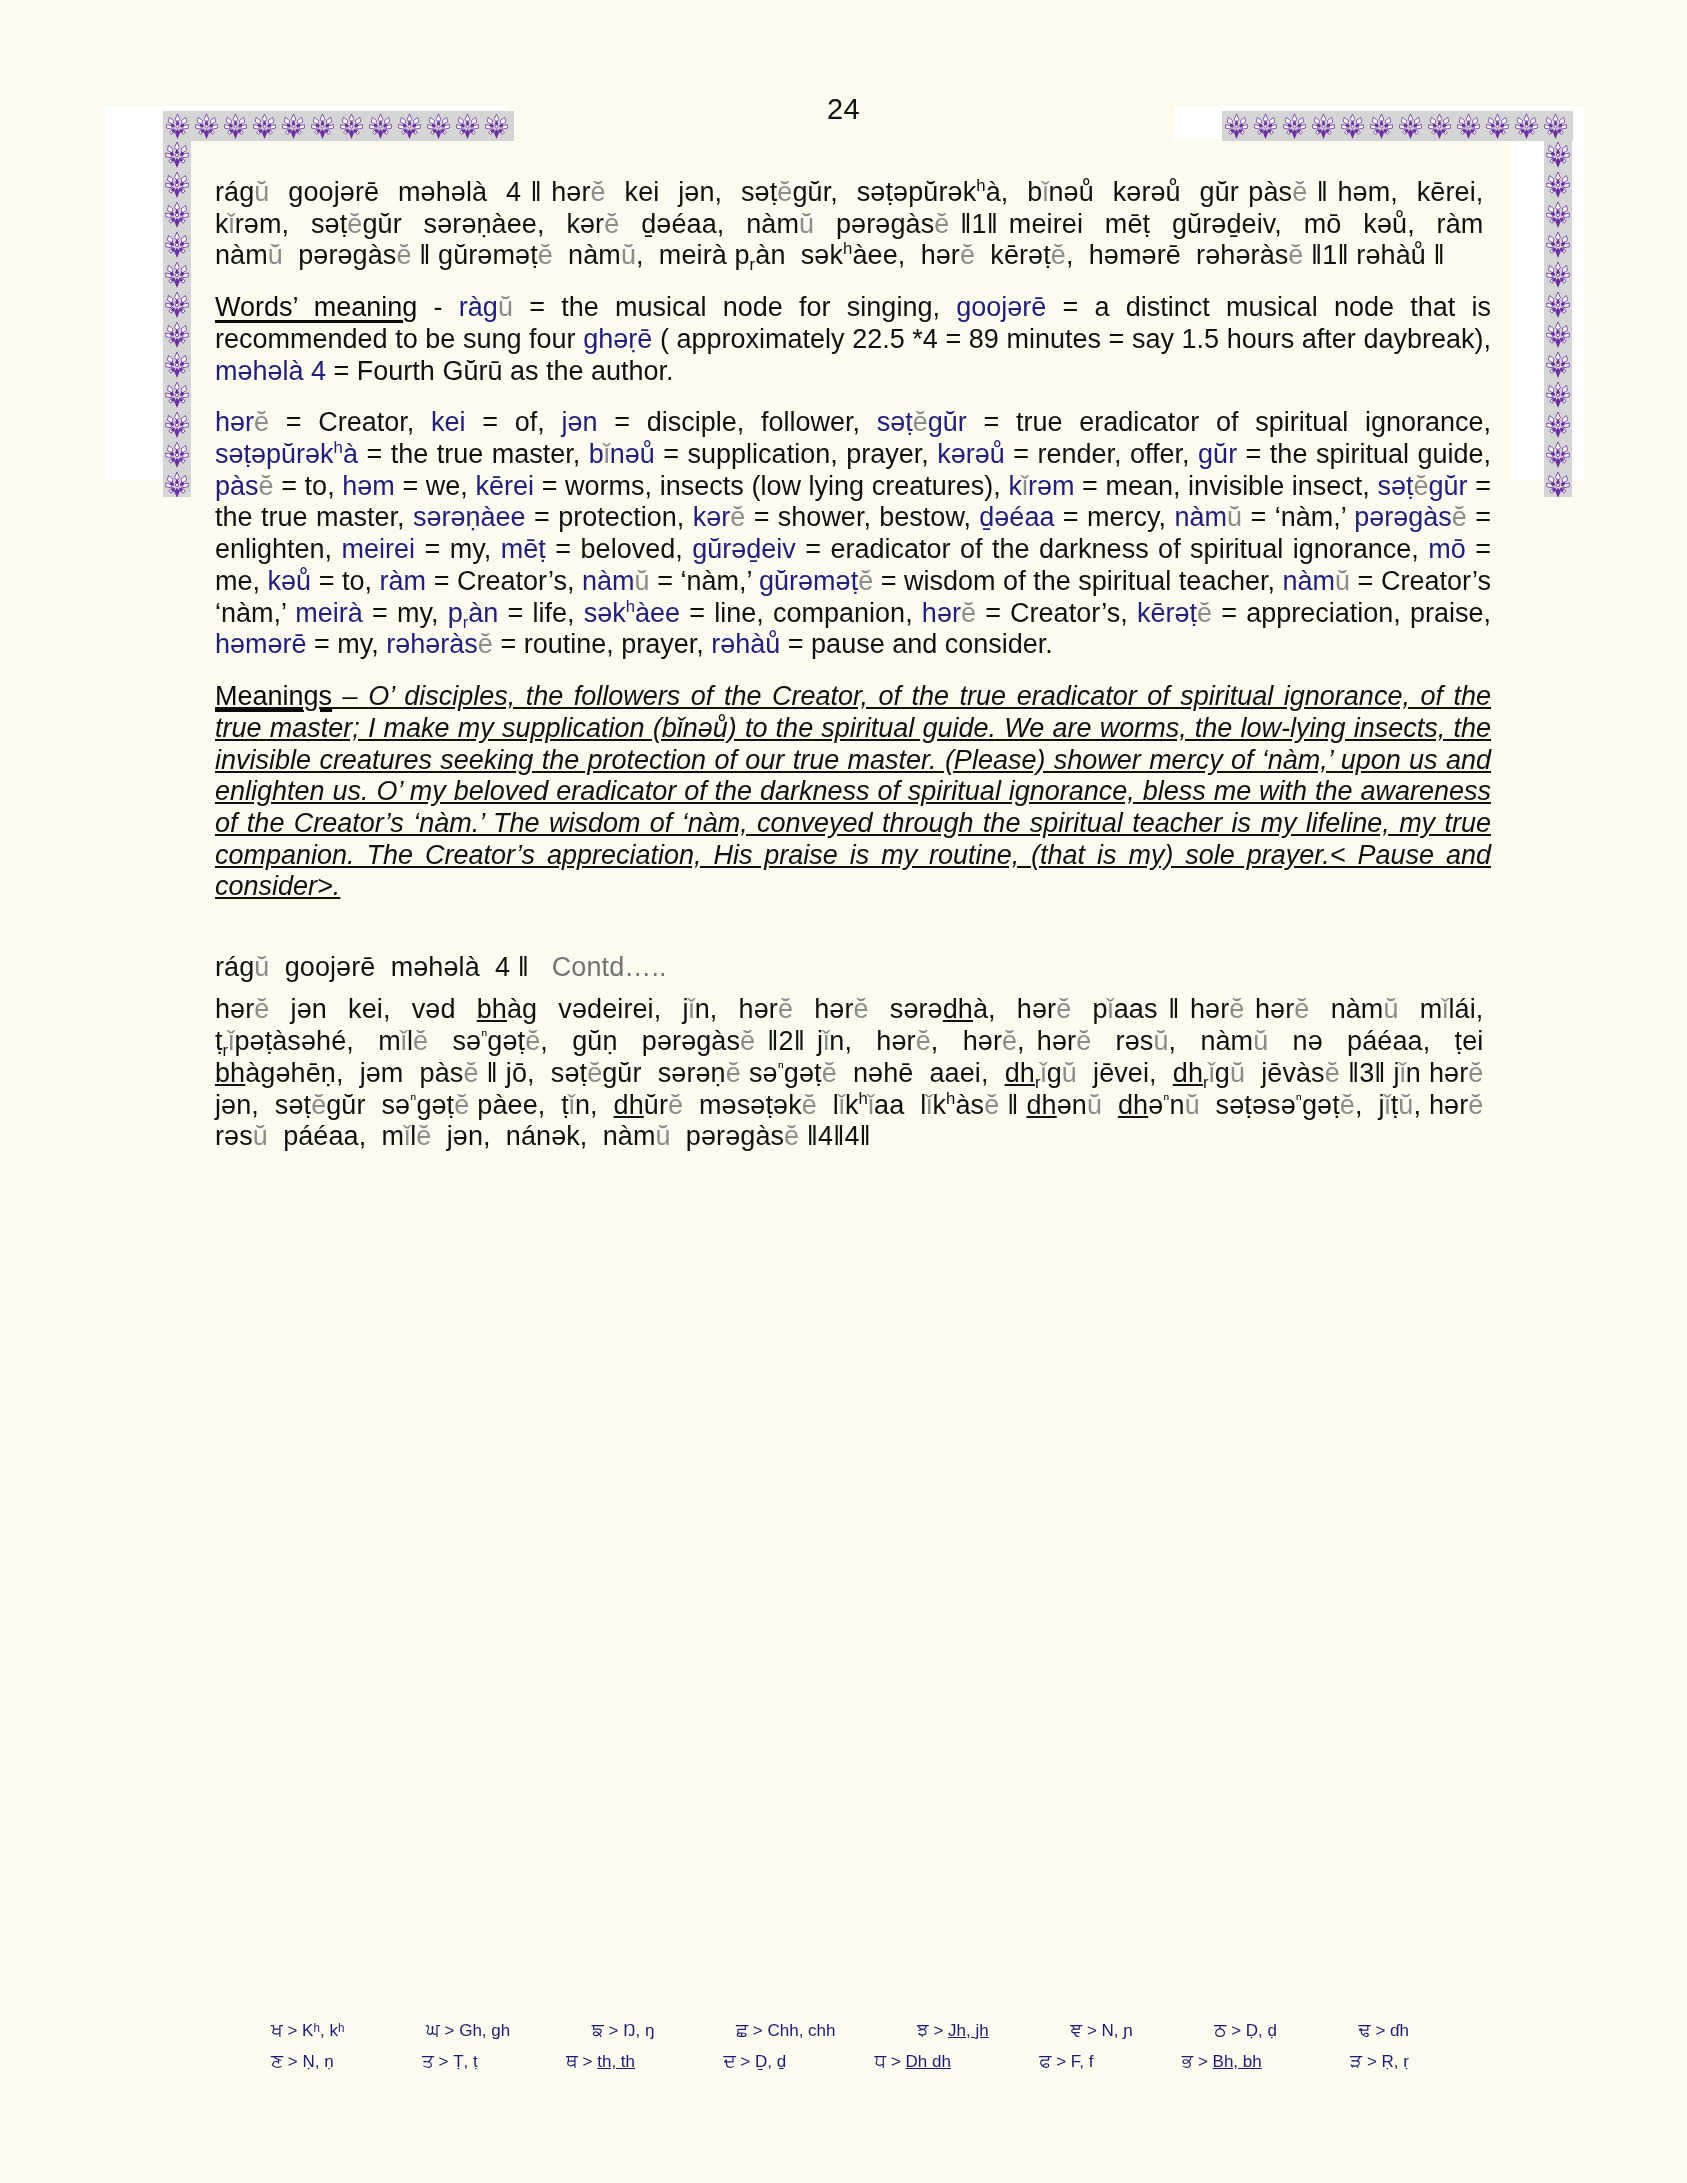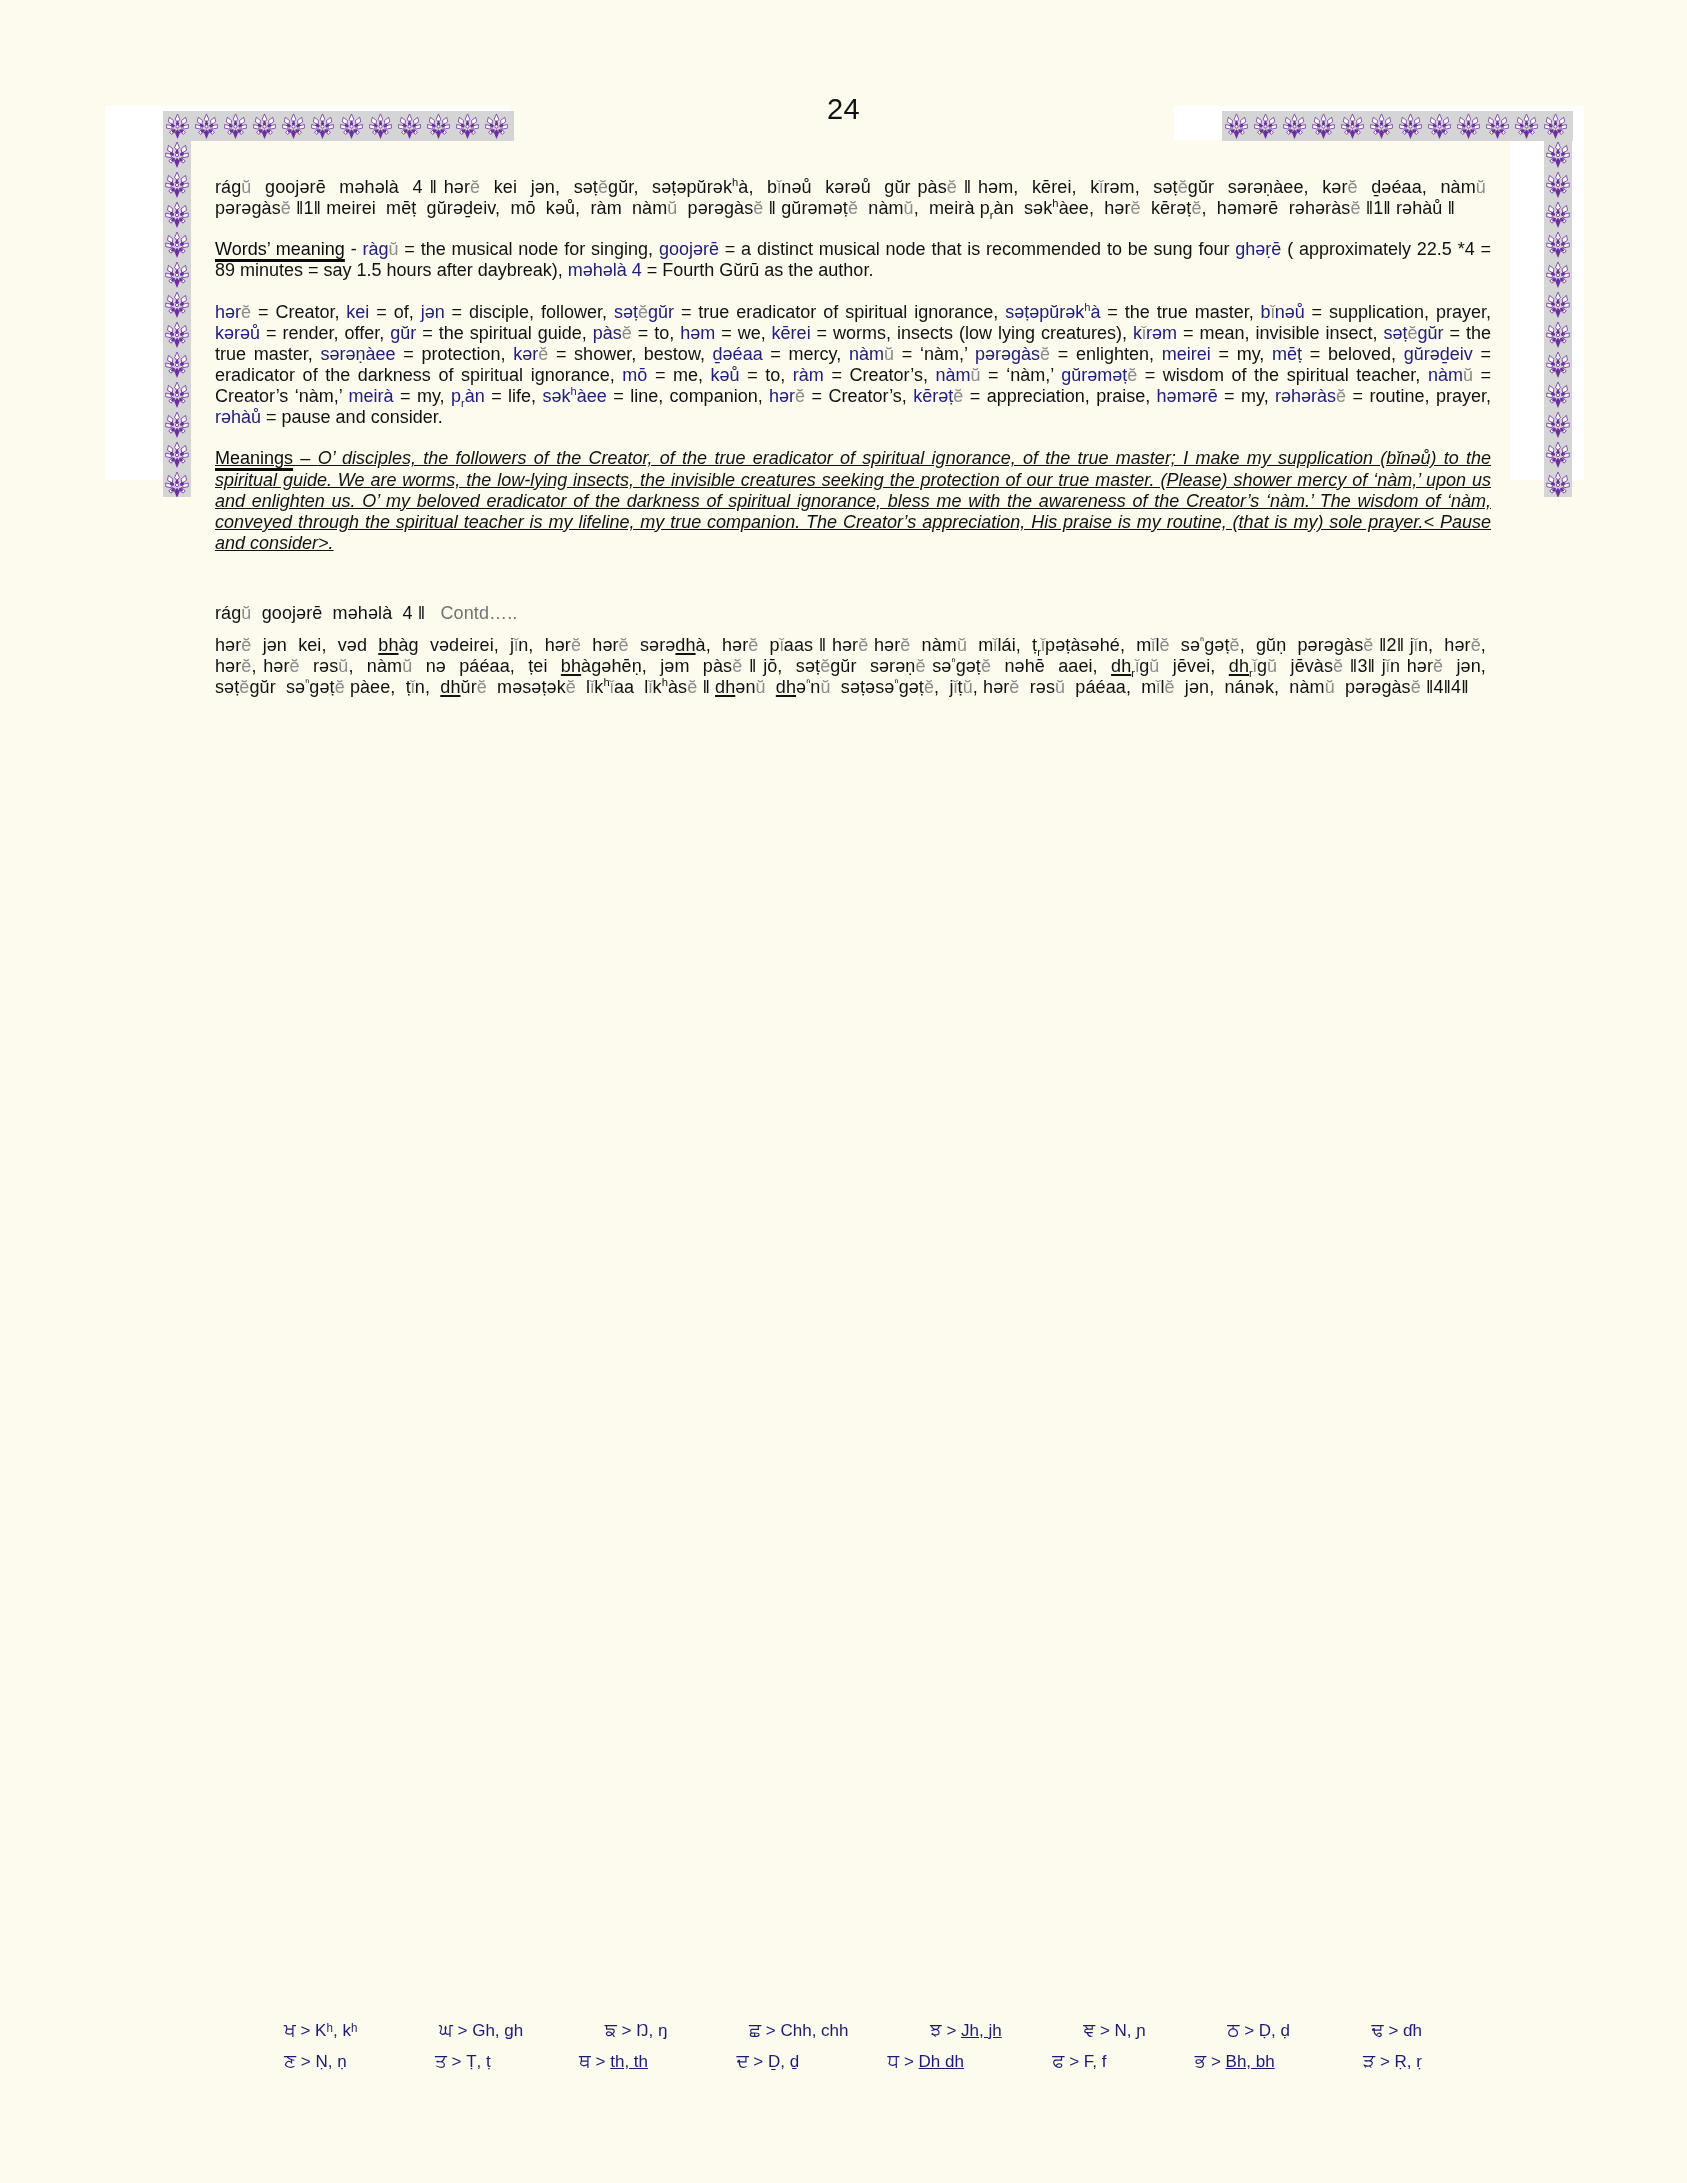--- a/index.html
+++ b/index.html
@@ -76,21 +76,21 @@
     position: absolute;
     left: 215px;
     top: 177px;
     width: 1276px;
   }
 
   p.block {
     margin: 0 0 0 0;
     text-align: justify;
     text-justify: inter-word;
-    font-size: 18px;
+    font-size: 27px;
     line-height: 1.175;
     color: #111111;
     font-family: "Liberation Sans", sans-serif;
     hyphens: none;
   }
 
   
   .verse {
     color: #1b1b72;
     font-size: 27px;
@@ -130,21 +130,21 @@
 
   .ul { text-decoration: underline; text-decoration-thickness: 2px; text-underline-offset: 2px; }
 
   .spacer-lg { height: 49px; }
   .spacer-md { height: 20px; }
   .spacer-sm { height: 10.6px; }
 
   
   .footnote {
     position: absolute;
-    left: 284px;
+    left: 271px;
     top: 2019px;
     width: 1138px;
     color: #1b1b72;
     font-size: 17px;
     font-family: "Liberation Sans", sans-serif;
     text-align: center;
   }
   .fn-row {
     display: flex;
     justify-content: space-between;

